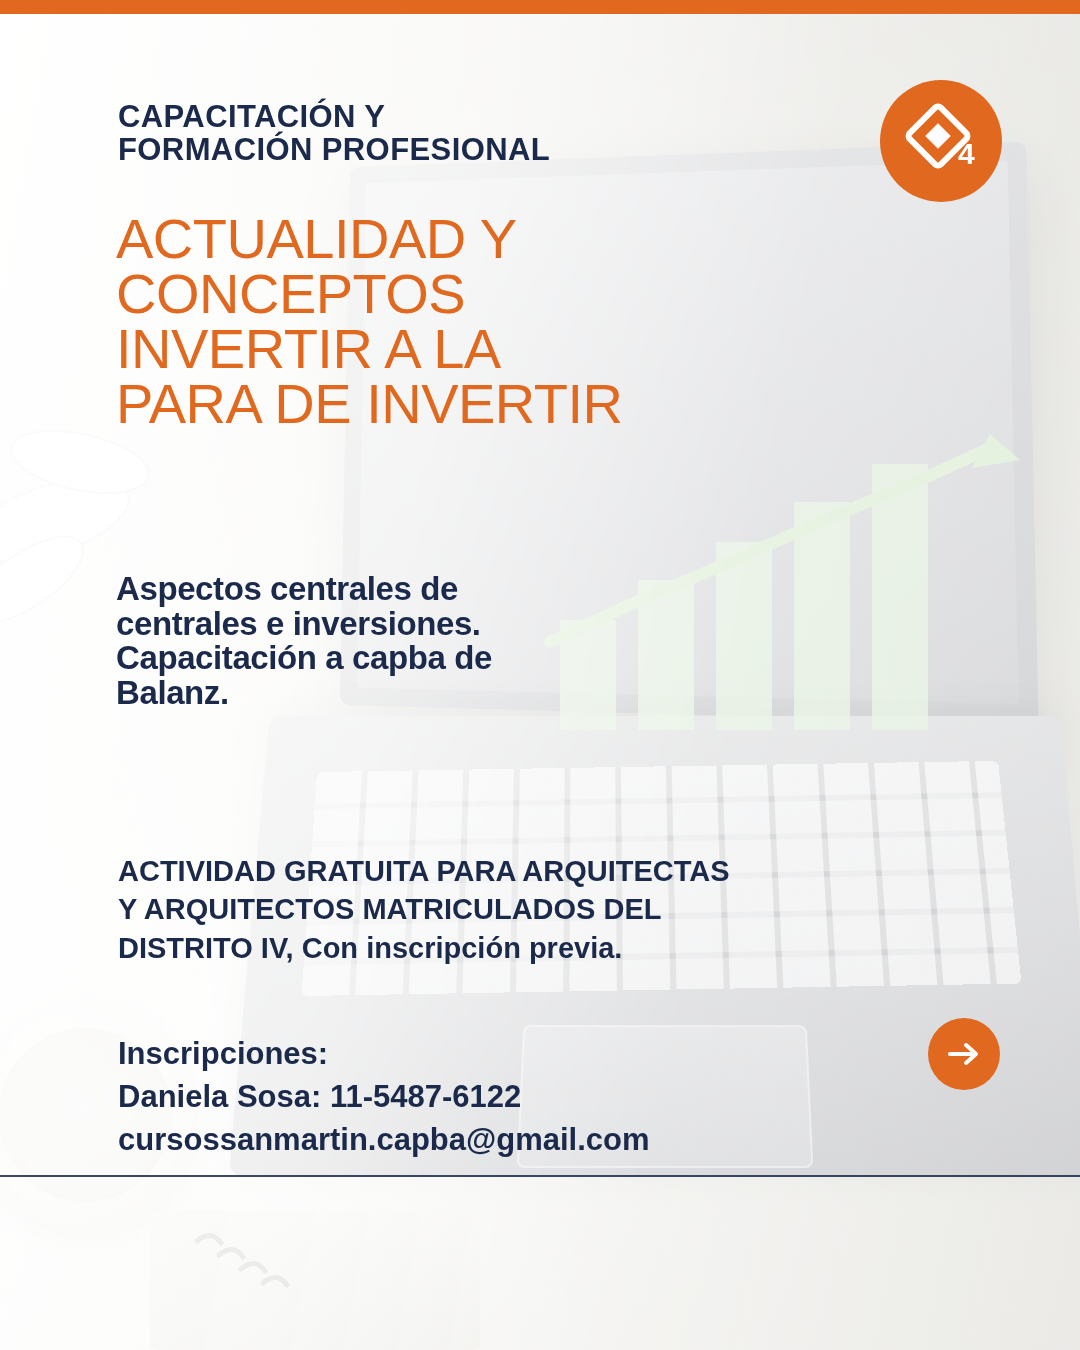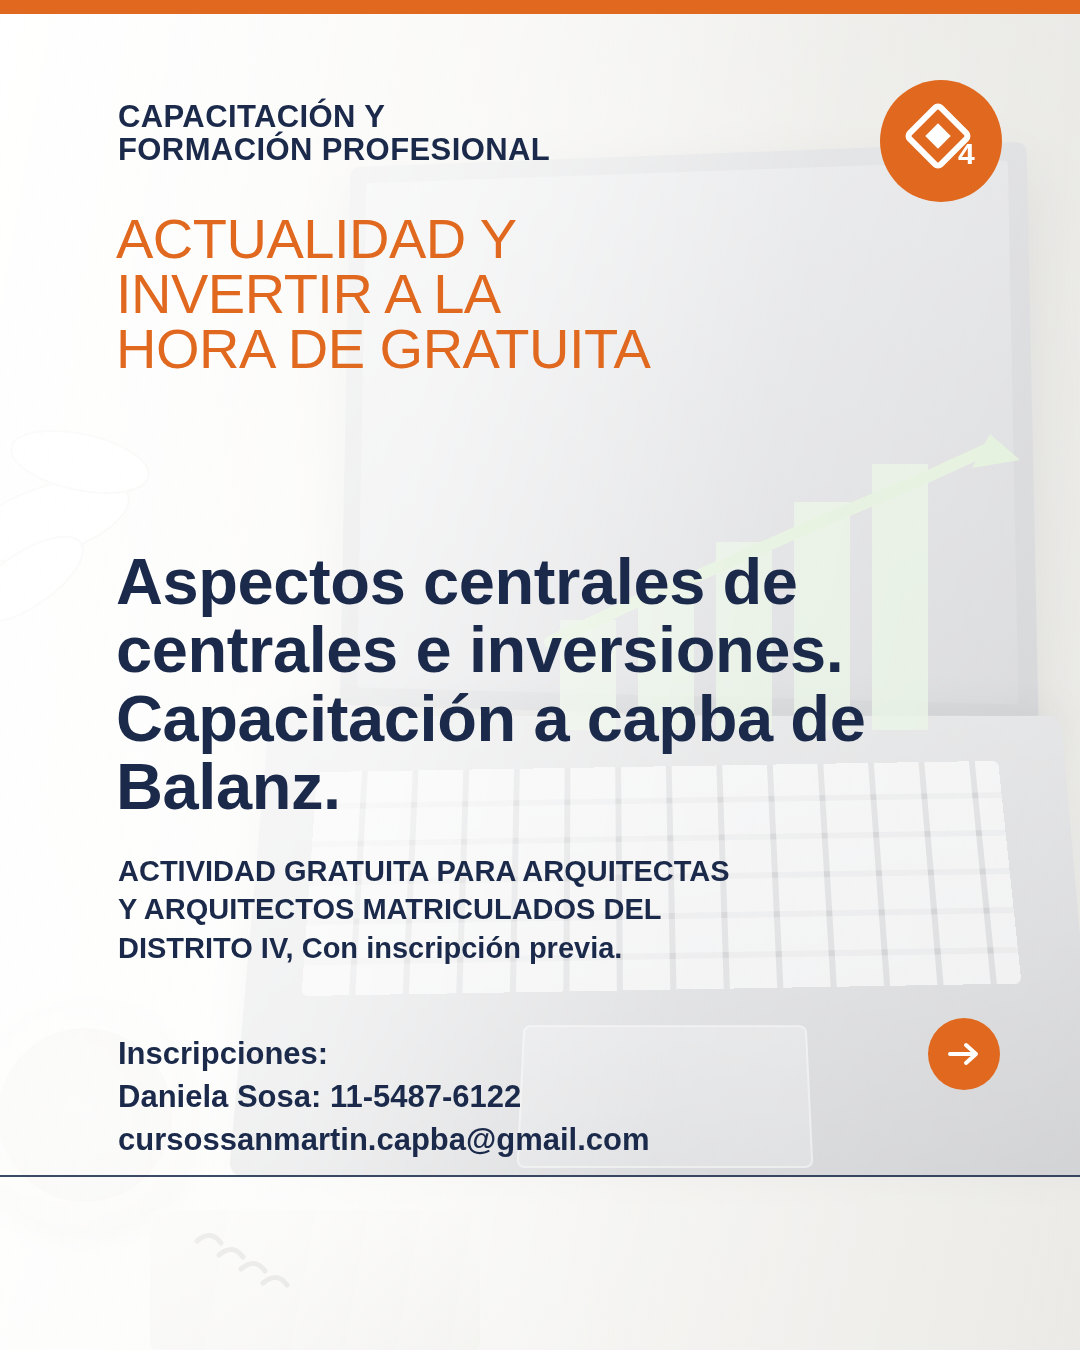--- a/index.html
+++ b/index.html
@@ -130,23 +130,23 @@
   .logo svg { display:block; }
 
   .headline {
     position:absolute; left:116px; top:212px;
     width:900px;
     font-size:56px; font-weight:normal; line-height:0.98;
     color:#e0691f; letter-spacing:-0.5px;
   }
 
   .subhead {
-    position:absolute; left:116px; top:548px;
+    position:absolute; left:116px; top:572px;
     width:830px;
-    font-size:65px; font-weight:bold; line-height:1.05;
+    font-size:33px; font-weight:bold; line-height:1.05;
     color:#1b2a4a; letter-spacing:-0.4px;
   }
 
   .note {
     position:absolute; left:118px; top:852px;
     width:880px;
     font-size:29px; font-weight:bold; line-height:1.32;
     color:#1b2a4a;
   }
 
@@ -232,22 +232,23 @@
         <g transform="rotate(-45 40 38)">
           <rect x="18" y="16" width="44" height="44" rx="4" fill="none" stroke="#ffffff" stroke-width="6"></rect>
           <rect x="31" y="29" width="18" height="18" fill="#ffffff"></rect>
         </g>
         <text x="60" y="66" font-family="Liberation Sans, sans-serif" font-size="30" font-weight="bold" fill="#ffffff">4</text>
       </svg>
     </div>
 
     <div class="headline">
       <div>ACTUALIDAD Y</div>
+      <div>CONCEPTOS</div>
       <div>INVERTIR A LA</div>
-      <div>HORA DE GRATUITA</div>
+      <div>PARA DE INVERTIR</div>
     </div>
 
     <div class="subhead">
       <div>Aspectos centrales de</div>
       <div>centrales e inversiones.</div>
       <div>Capacitación a capba de</div>
       <div>Balanz.</div>
     </div>
 
     <div class="note">

